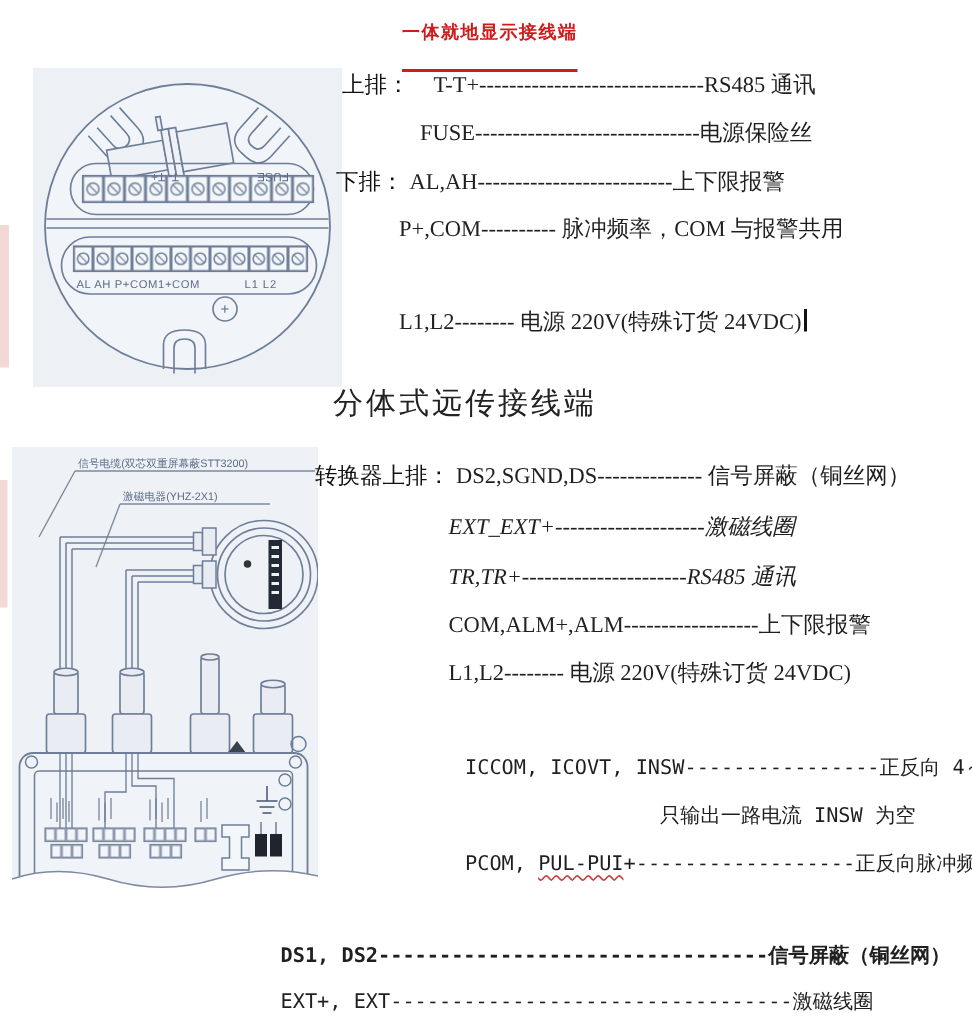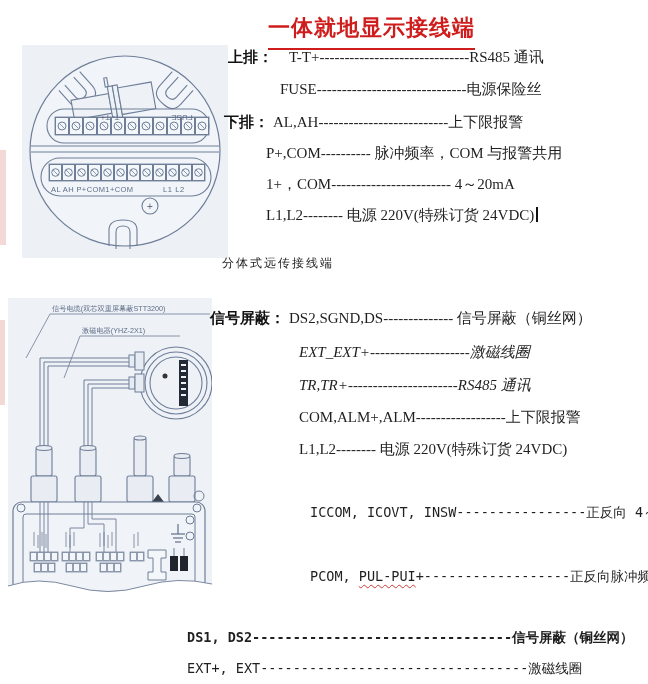--- a/index.html
+++ b/index.html
@@ -1,28 +1,28 @@
 <!DOCTYPE html>
 <html><head>
 <meta charset="utf-8">
 <style>
   html,body{margin:0;padding:0;background:#ffffff;}
   .page{
     position:relative;width:648px;height:684px;background:#ffffff;overflow:hidden;
     font-family:"Liberation Serif","DejaVu Serif",serif;color:#1f1f1f;
   }
   .row{position:absolute;white-space:nowrap;font-size:15px;line-height:20px;}
-  .lbl{font-weight:bold;color:#111;}
+  .lbl{font-weight:normal;color:#111;}
   .mono{font-family:"DejaVu Sans Mono","Liberation Mono",monospace;font-size:13.5px;}
   .title{
-    position:absolute;left:268px;top:13px;font-size:22px;font-weight:bold;color:#cf1d1d;
-    border-bottom:2px solid #cf1d1d;padding-bottom:5px;letter-spacing:1px;white-space:nowrap;
+    position:absolute;left:268px;top:13px;font-size:12px;font-weight:bold;color:#cf1d1d;
+    border-bottom:2px solid #cf1d1d;padding-bottom:16px;letter-spacing:1px;white-space:nowrap;
   }
   .subtitle{
-    position:absolute;left:222px;top:255px;font-size:12px;color:#222;
+    position:absolute;left:222px;top:255px;font-size:20px;color:#222;
     letter-spacing:2px;white-space:nowrap;
   }
   .caret{display:inline-block;width:2px;height:15px;background:#111;margin-left:2px;vertical-align:-2px;}
   .wavy{text-decoration:underline;text-decoration-style:wavy;text-decoration-color:#cc3a3a;text-decoration-thickness:1px;text-underline-offset:3px;text-align:center;}
   .scan{position:absolute;}
   .pink-edge{position:absolute;background:rgba(226,160,150,.40);}
   svg text{font-family:"Liberation Sans","DejaVu Sans",sans-serif;fill:#5d6d87;}
 </style>
 </head>
 <body>
@@ -98,23 +98,20 @@
   </div>
   <div class="row" style="left:280px;top:79px;">
     <span>FUSE------------------------------电源保险丝</span>
   </div>
   <div class="row" style="left:224px;top:112px;">
     <span class="lbl" style="margin-right:4px;">下排：</span><span>AL,AH--------------------------上下限报警</span>
   </div>
   <div class="row" style="left:266px;top:143px;">
     <span>P+,COM---------- 脉冲频率，COM 与报警共用</span>
   </div>
-  <div class="row" style="left:266px;top:174px;">
-    <span>1+，COM------------------------ 4～20mA</span>
-  </div>
   <div class="row" style="left:266px;top:205px;">
     <span>L1,L2-------- 电源 220V(特殊订货 24VDC)</span><span class="caret"></span>
   </div>
 
   <div class="subtitle">分体式远传接线端</div>
 
   <svg class="scan" style="left:8px;top:298px;" width="204" height="314" viewBox="0 0 204 314">
     <defs>
       <pattern id="pt3" width="7" height="9" patternUnits="userSpaceOnUse">
         <rect x="0.5" y="0.5" width="6" height="8" fill="#f2f5f9" stroke="#7c89a0" stroke-width="0.8"></rect>
@@ -258,38 +255,41 @@
       <line x1="167" y1="244" x2="173" y2="244"></line>
     </g>
     <circle cx="182" cy="222" r="4" fill="none" stroke="#6e7e98"></circle>
     <circle cx="182" cy="238" r="4" fill="none" stroke="#6e7e98"></circle>
 
     <path d="M0,288 Q30,278 64,288 Q100,299 136,288 Q170,278 204,286 L204,314 L0,314 Z" fill="#ffffff"></path>
     <path d="M0,288 Q30,278 64,288 Q100,299 136,288 Q170,278 204,286" fill="none" stroke="#7c89a0" stroke-width="1"></path>
   </svg>
 
   <div class="row" style="left:210px;top:308px;">
-    <span class="lbl" style="margin-right:4px;">信号屏蔽：</span><span>DS2,SGND,DS-------------- 信号屏蔽（铜丝网）</span>
+    <span class="lbl" style="margin-right:4px;">转换器上排：</span><span>DS2,SGND,DS-------------- 信号屏蔽（铜丝网）</span>
   </div>
   <div class="row" style="left:299px;top:342px;font-style:italic;">
     <span>EXT_EXT+--------------------激磁线圈</span>
   </div>
   <div class="row" style="left:299px;top:375px;font-style:italic;">
     <span>TR,TR+----------------------RS485 通讯</span>
   </div>
   <div class="row" style="left:299px;top:407px;">
     <span>COM,ALM+,ALM------------------上下限报警</span>
   </div>
   <div class="row" style="left:299px;top:439px;">
     <span>L1,L2-------- 电源 220V(特殊订货 24VDC)</span>
   </div>
 
   <div class="row" style="left:310px;top:502px;">
     <span class="mono">ICCOM, ICOVT, INSW----------------正反向 4～20Ma</span>
   </div>
+  <div class="row" style="left:440px;top:534px;">
+    <span class="mono">只输出一路电流 INSW 为空</span>
+  </div>
   <div class="row" style="left:310px;top:566px;">
     <span class="mono">PCOM, </span><span class="mono wavy">PUL-PUI</span><span class="mono">+------------------正反向脉冲频率</span>
   </div>
 
   <div class="row" style="left:187px;top:627px;font-weight:bold;">
     <span class="mono">DS1, DS2--------------------------------信号屏蔽（铜丝网）</span>
   </div>
   <div class="row" style="left:187px;top:658px;">
     <span class="mono">EXT+, EXT---------------------------------激磁线圈</span>
   </div>

